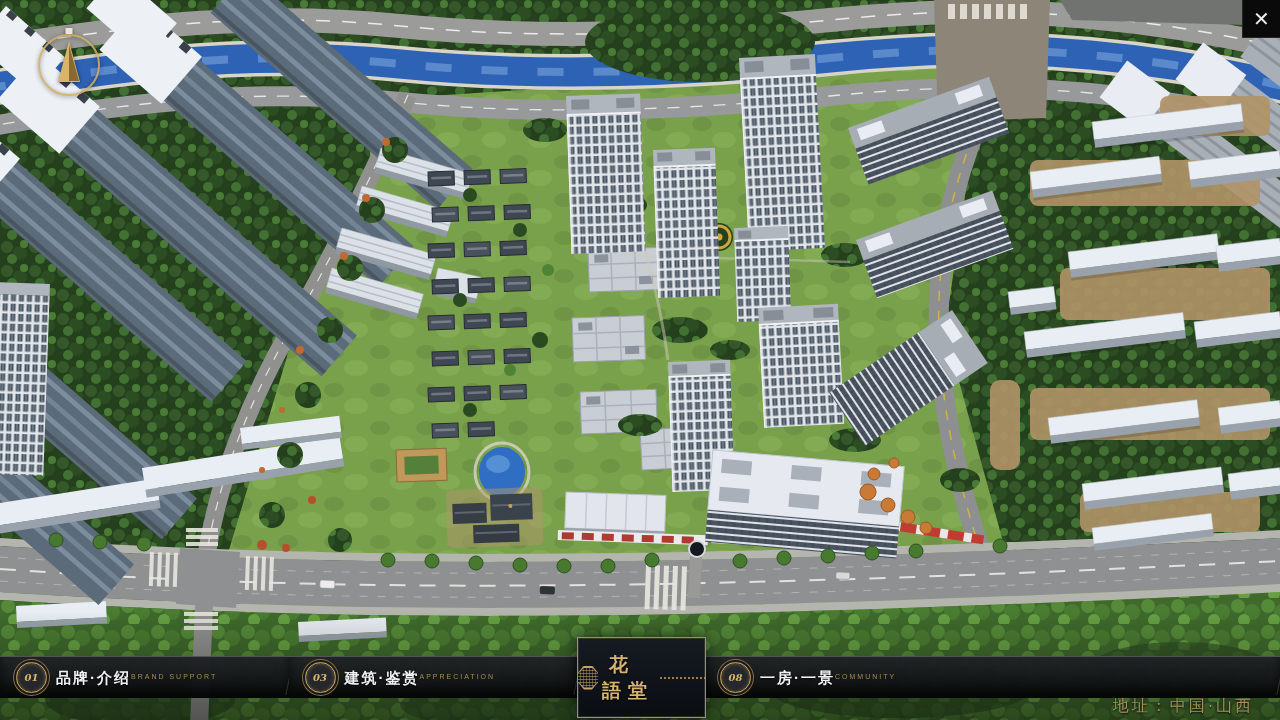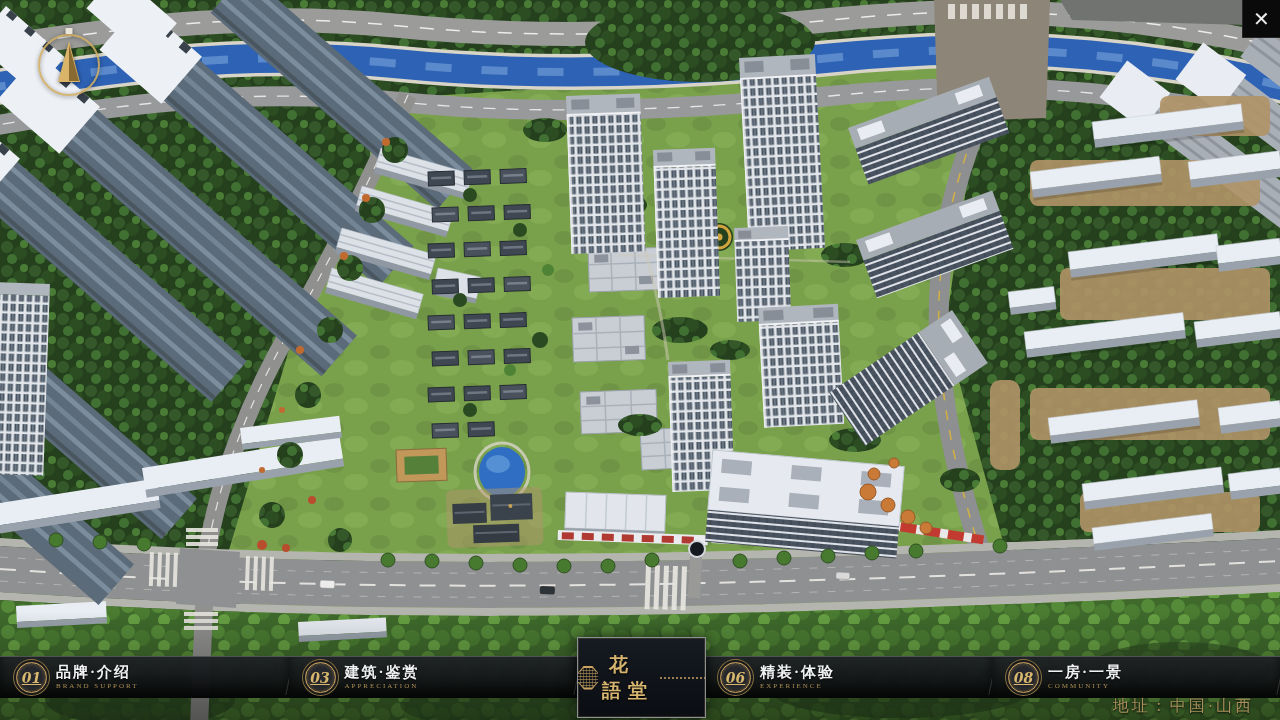--- a/index.html
+++ b/index.html
@@ -14,25 +14,25 @@
   .navbar-left{left:0;width:577px;}
   .navbar-right{left:704px;width:576px;}
   .nav-item{position:relative;flex:1;display:flex;align-items:center;gap:9px;padding-left:16px;
             background:linear-gradient(180deg,rgba(32,35,38,.96),rgba(9,11,12,.97));
             border-top:1px solid rgba(210,214,218,.35);
             box-shadow:inset 0 -8px 12px rgba(0,0,0,.55);cursor:pointer;}
   .nav-item::after{content:"";position:absolute;right:-1px;top:3px;bottom:3px;width:1px;
             background:rgba(255,255,255,.16);transform:skewX(-12deg);}
   .badge{flex:0 0 auto;width:29px;height:29px;border-radius:50%;display:flex;align-items:center;
          justify-content:center;color:#d8b86e;font-family:"DejaVu Serif",serif;font-style:italic;
-         font-weight:700;font-size:14px;
+         font-weight:700;font-size:10px;
          background:radial-gradient(circle at 50% 40%,#25272c 55%,#141619);
          border:1px solid #c9a35f;
-         box-shadow:0 0 0 2px #17191d,0 0 0 3px #8a713f,inset 0 0 4px rgba(201,163,95,.5);text-decoration:underline;}
-  .labels{display:flex;flex-direction:column;line-height:1;font-family:Liberation Serif, serif;}
+         box-shadow:0 0 0 2px #17191d,0 0 0 3px #8a713f,inset 0 0 4px rgba(201,163,95,.5);}
+  .labels{display:flex;line-height:1;}
   .zh{color:#f0f1f3;font-size:15px;font-weight:700;letter-spacing:2px;white-space:nowrap;
       text-shadow:0 1px 2px rgba(0,0,0,.9);}
   .en{margin-top:3px;color:#a98c52;font-size:7px;letter-spacing:2px;white-space:nowrap;}
 
   
   .logo-panel{position:absolute;left:577px;top:637px;width:127px;height:79px;z-index:6;
       background:linear-gradient(180deg,#161b22,#0a0d12);border:1px solid #8a9096;
       box-shadow:inset 0 0 0 1px rgba(201,163,95,.18),0 0 14px rgba(0,0,0,.65);
       display:flex;flex-direction:row;align-items:center;gap:4px;}
   .seal{width:24px;height:24px;background:#c9a35f;
@@ -778,27 +778,20 @@
   <div class="logo-panel">
     <span class="seal">
         <span class="seal-inner"></span>
       </span>
     <span class="logo-title">花語堂</span>
     <span class="logo-sub"></span>
   </div>
 
   <div class="navbar-right">
     <div class="nav-item">
-      <span class="badge">06</span>
-      <span class="labels">
-          <span class="zh">精装·体验</span>
-          <span class="en">EXPERIENCE</span>
-        </span>
-    </div>
-    <div class="nav-item">
       <span class="badge">08</span>
       <span class="labels">
           <span class="zh">一房·一景</span>
           <span class="en">COMMUNITY</span>
         </span>
     </div>
   </div>
 
   <div class="address">地址：中国·山西</div>
 </div>

